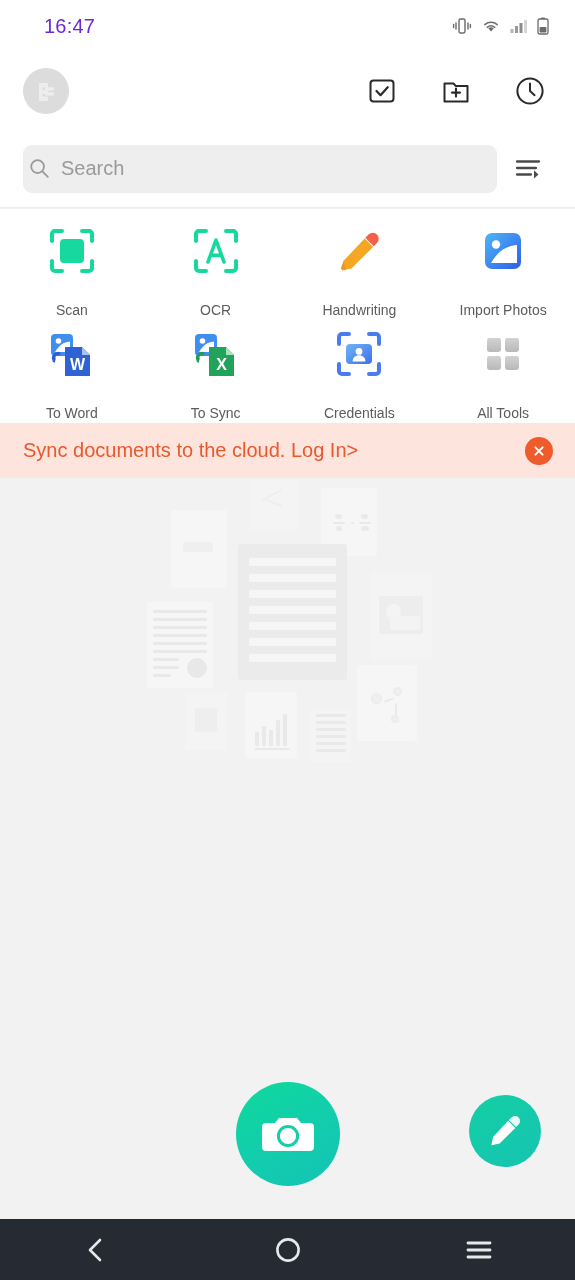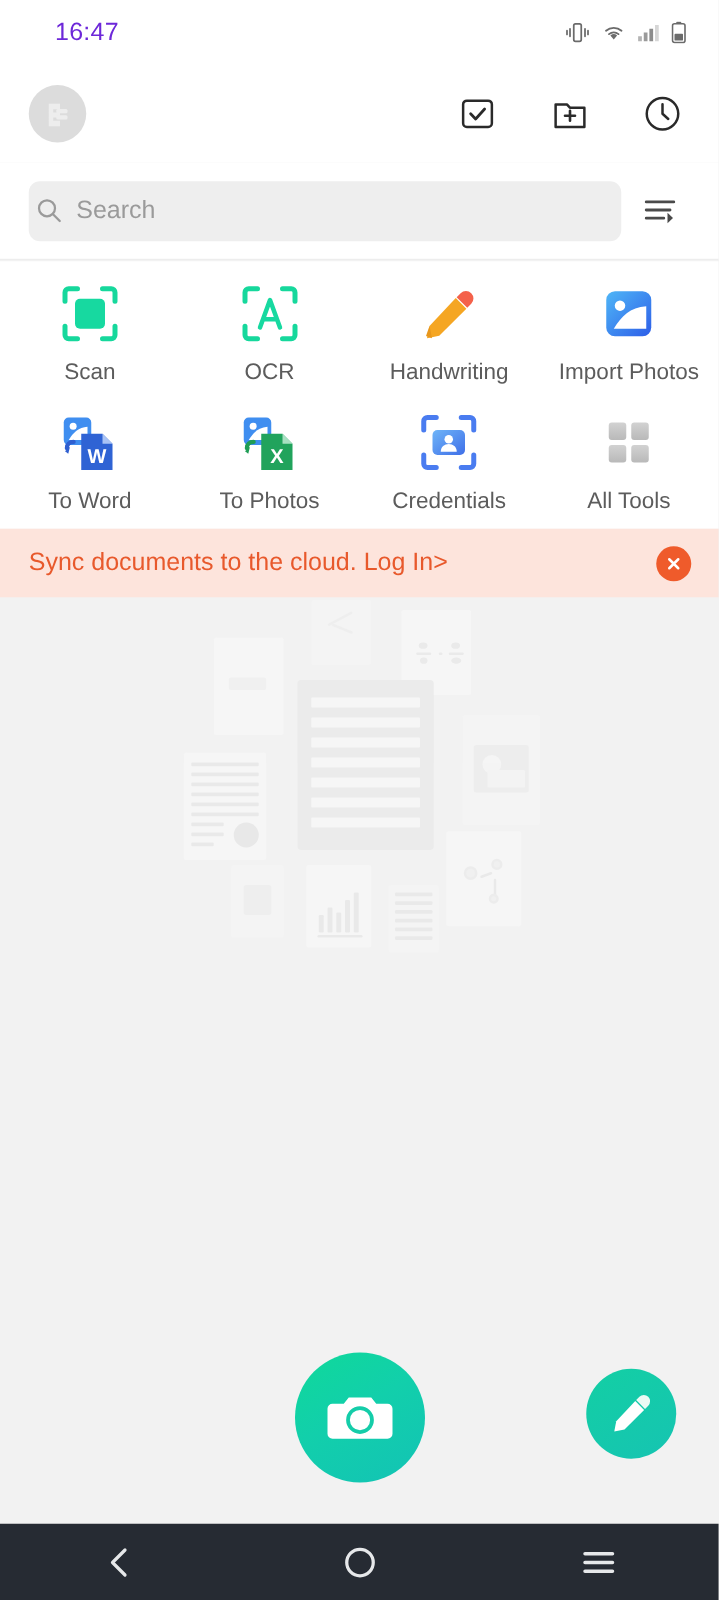--- a/index.html
+++ b/index.html
@@ -47,21 +47,21 @@
   .sorticon { width: 62px; display: flex; align-items: center; justify-content: center; }
 
   
   .tools {
     position: absolute; top: 209px; left: 0; width: 575px; height: 214px;
     background: #ffffff; padding-top: 8px;
   }
   .toolrow { display: flex; height: 103px; }
   .tool { flex: 1; display: flex; flex-direction: column; align-items: center; justify-content: flex-start; padding-top: 8px; }
   .tool .glyph { width: 52px; height: 52px; display: flex; align-items: center; justify-content: center; }
-  .tool .lbl { margin-top: 10px; font-size: 18px; color: #5c5c5c; white-space: nowrap; }
+  .tool .lbl { margin-top: 25px; font-size: 14px; color: #5c5c5c; white-space: nowrap; }
 
   
   .banner {
     position: absolute; top: 423px; left: 0; width: 575px; height: 55px;
     background: #fde4dc; display: flex; align-items: center; padding: 0 22px 0 23px;
   }
   .banner .txt { font-size: 20px; color: #e8592c; }
   .banner .close {
     margin-left: auto; width: 28px; height: 28px; border-radius: 50%;
     background: #ef5b2b; display: flex; align-items: center; justify-content: center;
@@ -274,21 +274,21 @@
             <rect x="3" y="4" width="22" height="22" rx="4" fill="#3f8ef0"></rect>
             <circle cx="10.5" cy="11" r="2.8" fill="#ffffff"></circle>
             <path d="M22 22H7c3.6-6 7.8-10 15-10.6z" fill="#ffffff"></path>
             <path d="M5.5 28.5c0-3 2.2-5 5.4-5" fill="none" stroke="#1f9d55" stroke-width="3.4" stroke-linecap="round"></path>
             <path d="M4 31l4-3.6-1.4 5.6z" fill="#1f9d55"></path>
             <path d="M17 17h17l8 8v21H17z" fill="#21a35c"></path>
             <path d="M34 17l8 8h-8z" fill="#a8e0c2"></path>
             <text x="29.5" y="40" font-family="Liberation Sans, sans-serif" font-size="16" font-weight="bold" fill="#ffffff" text-anchor="middle">X</text>
           </svg>
         </span>
-        <span class="lbl">To Photos</span>
+        <span class="lbl">To Sync</span>
       </div>
 
       <div class="tool">
         <span class="glyph">
           <svg width="48" height="48" viewBox="0 0 48 48">
             <g fill="none" stroke="#4a7cf0" stroke-width="4" stroke-linecap="round">
               <path d="M4 14V7a3 3 0 013-3h7"></path>
                 <path d="M34 4h7a3 3 0 013 3v7"></path>
               <path d="M44 34v7a3 3 0 01-3 3h-7"></path>
                 <path d="M14 44H7a3 3 0 01-3-3v-7"></path>

